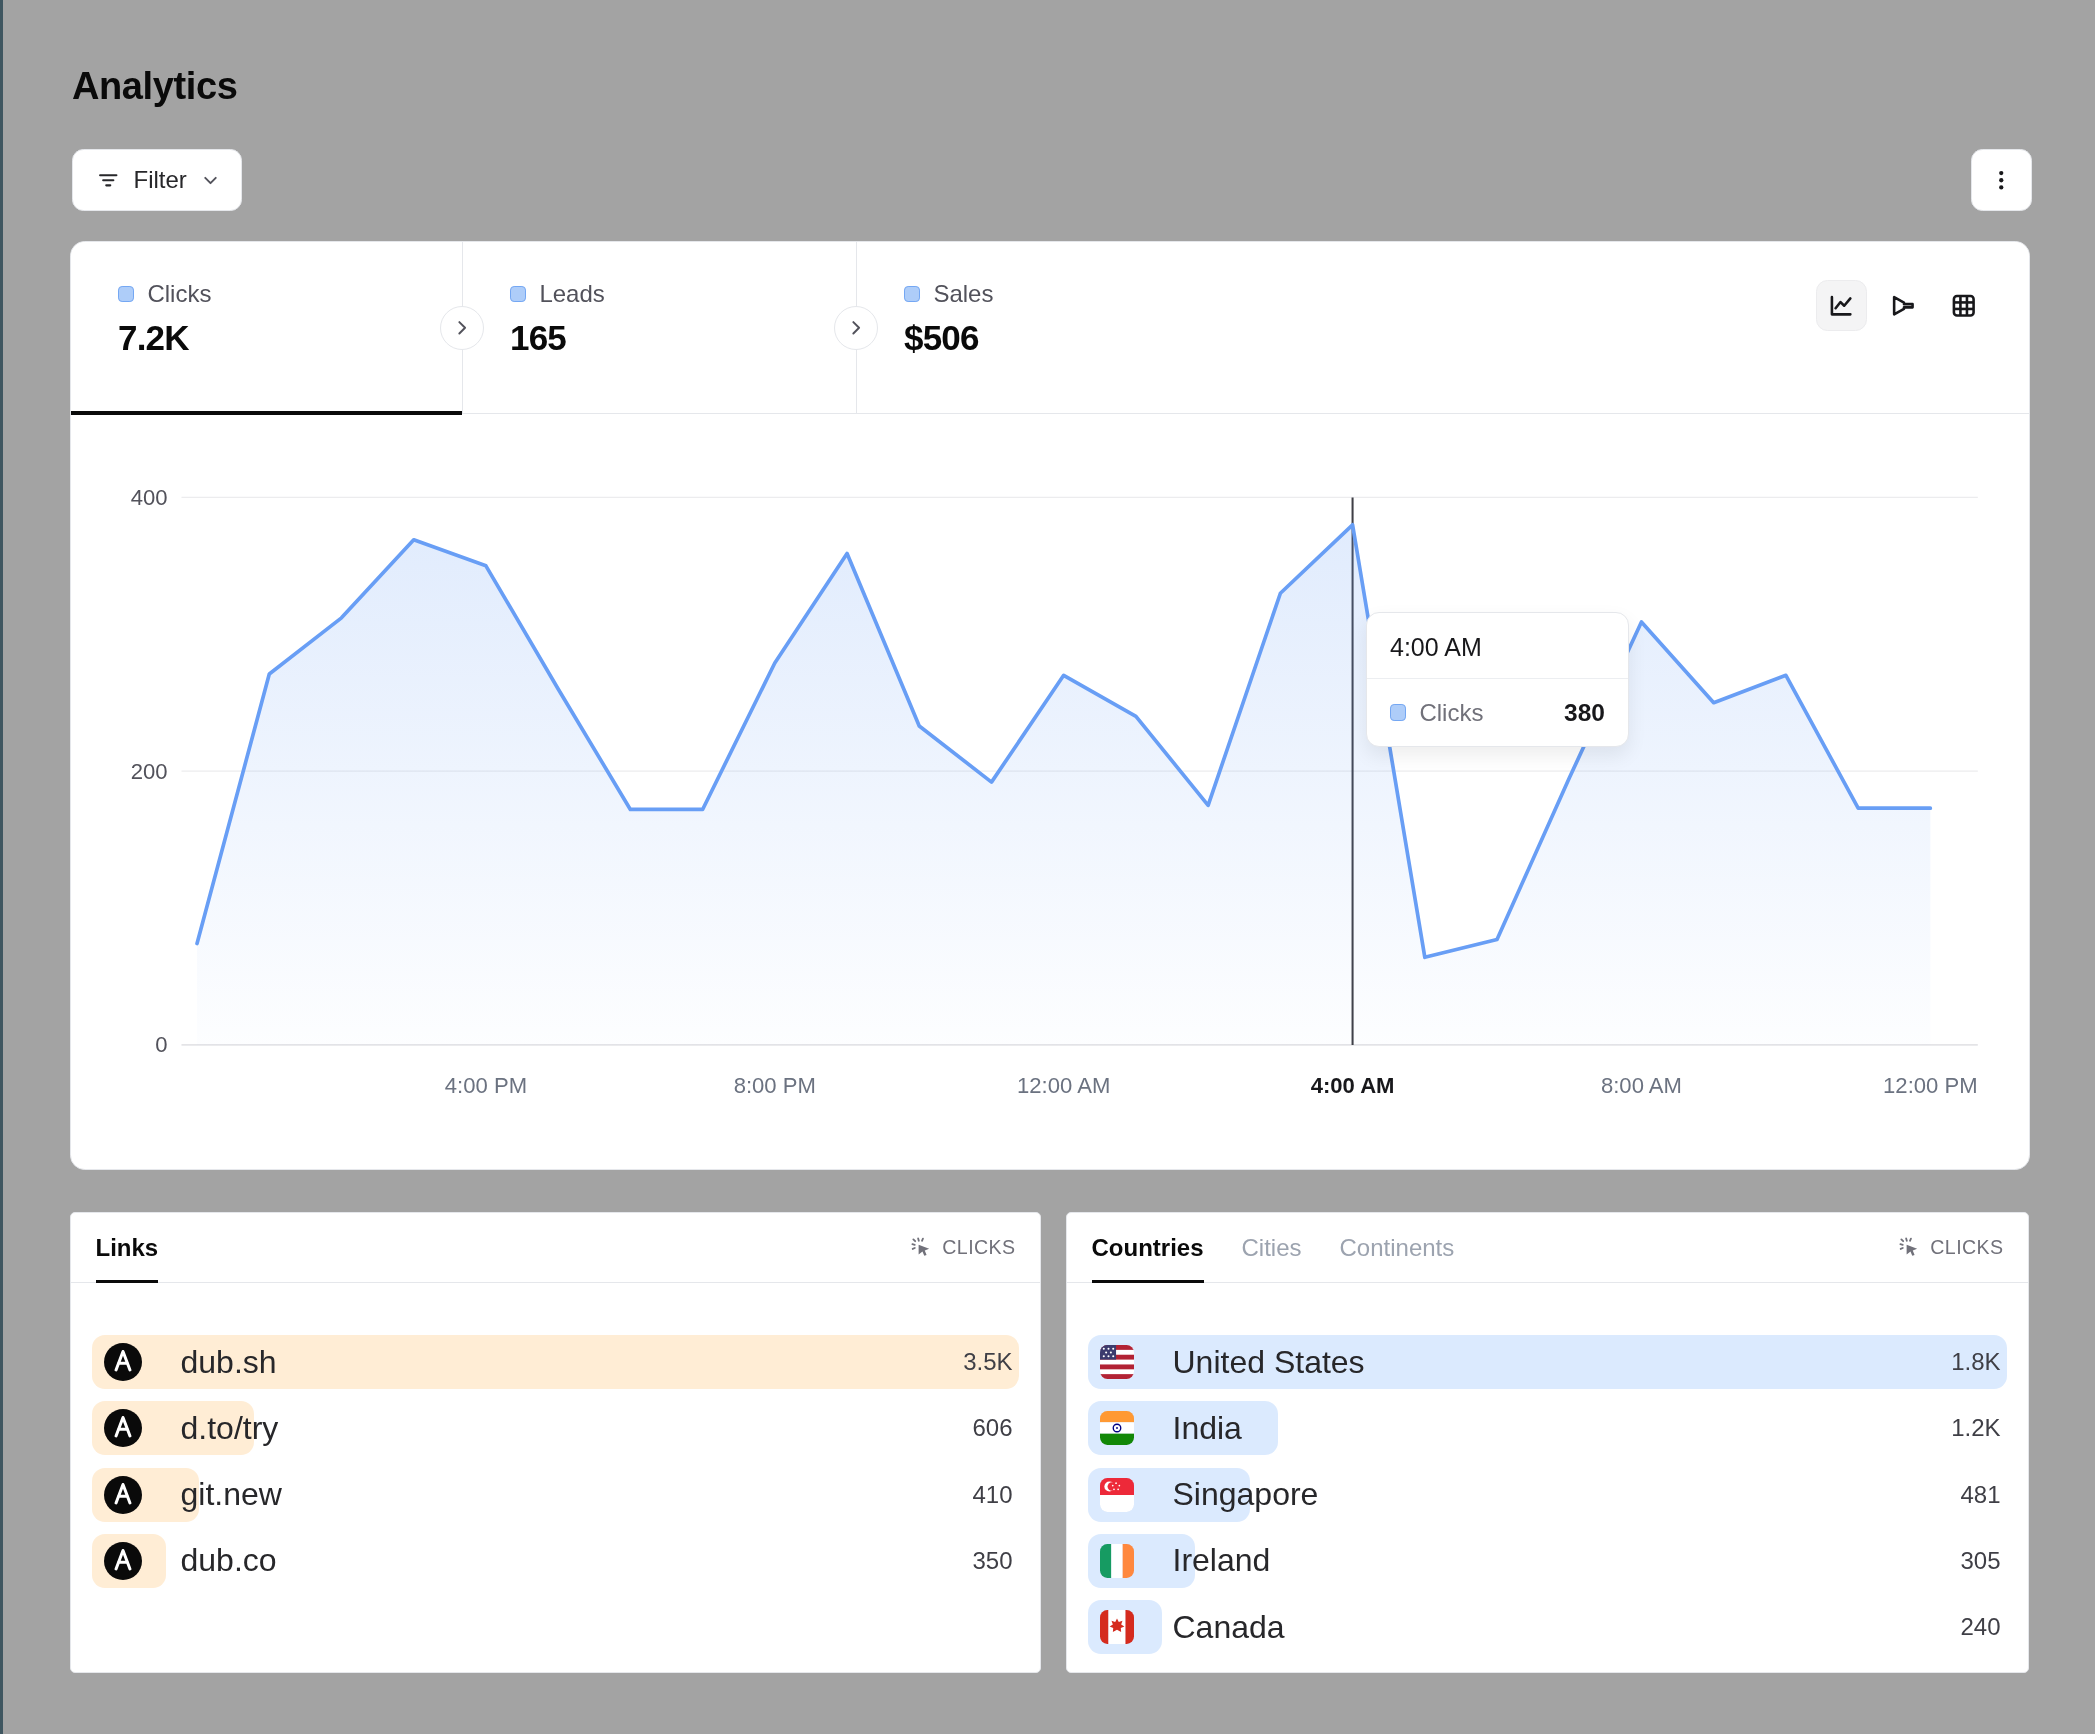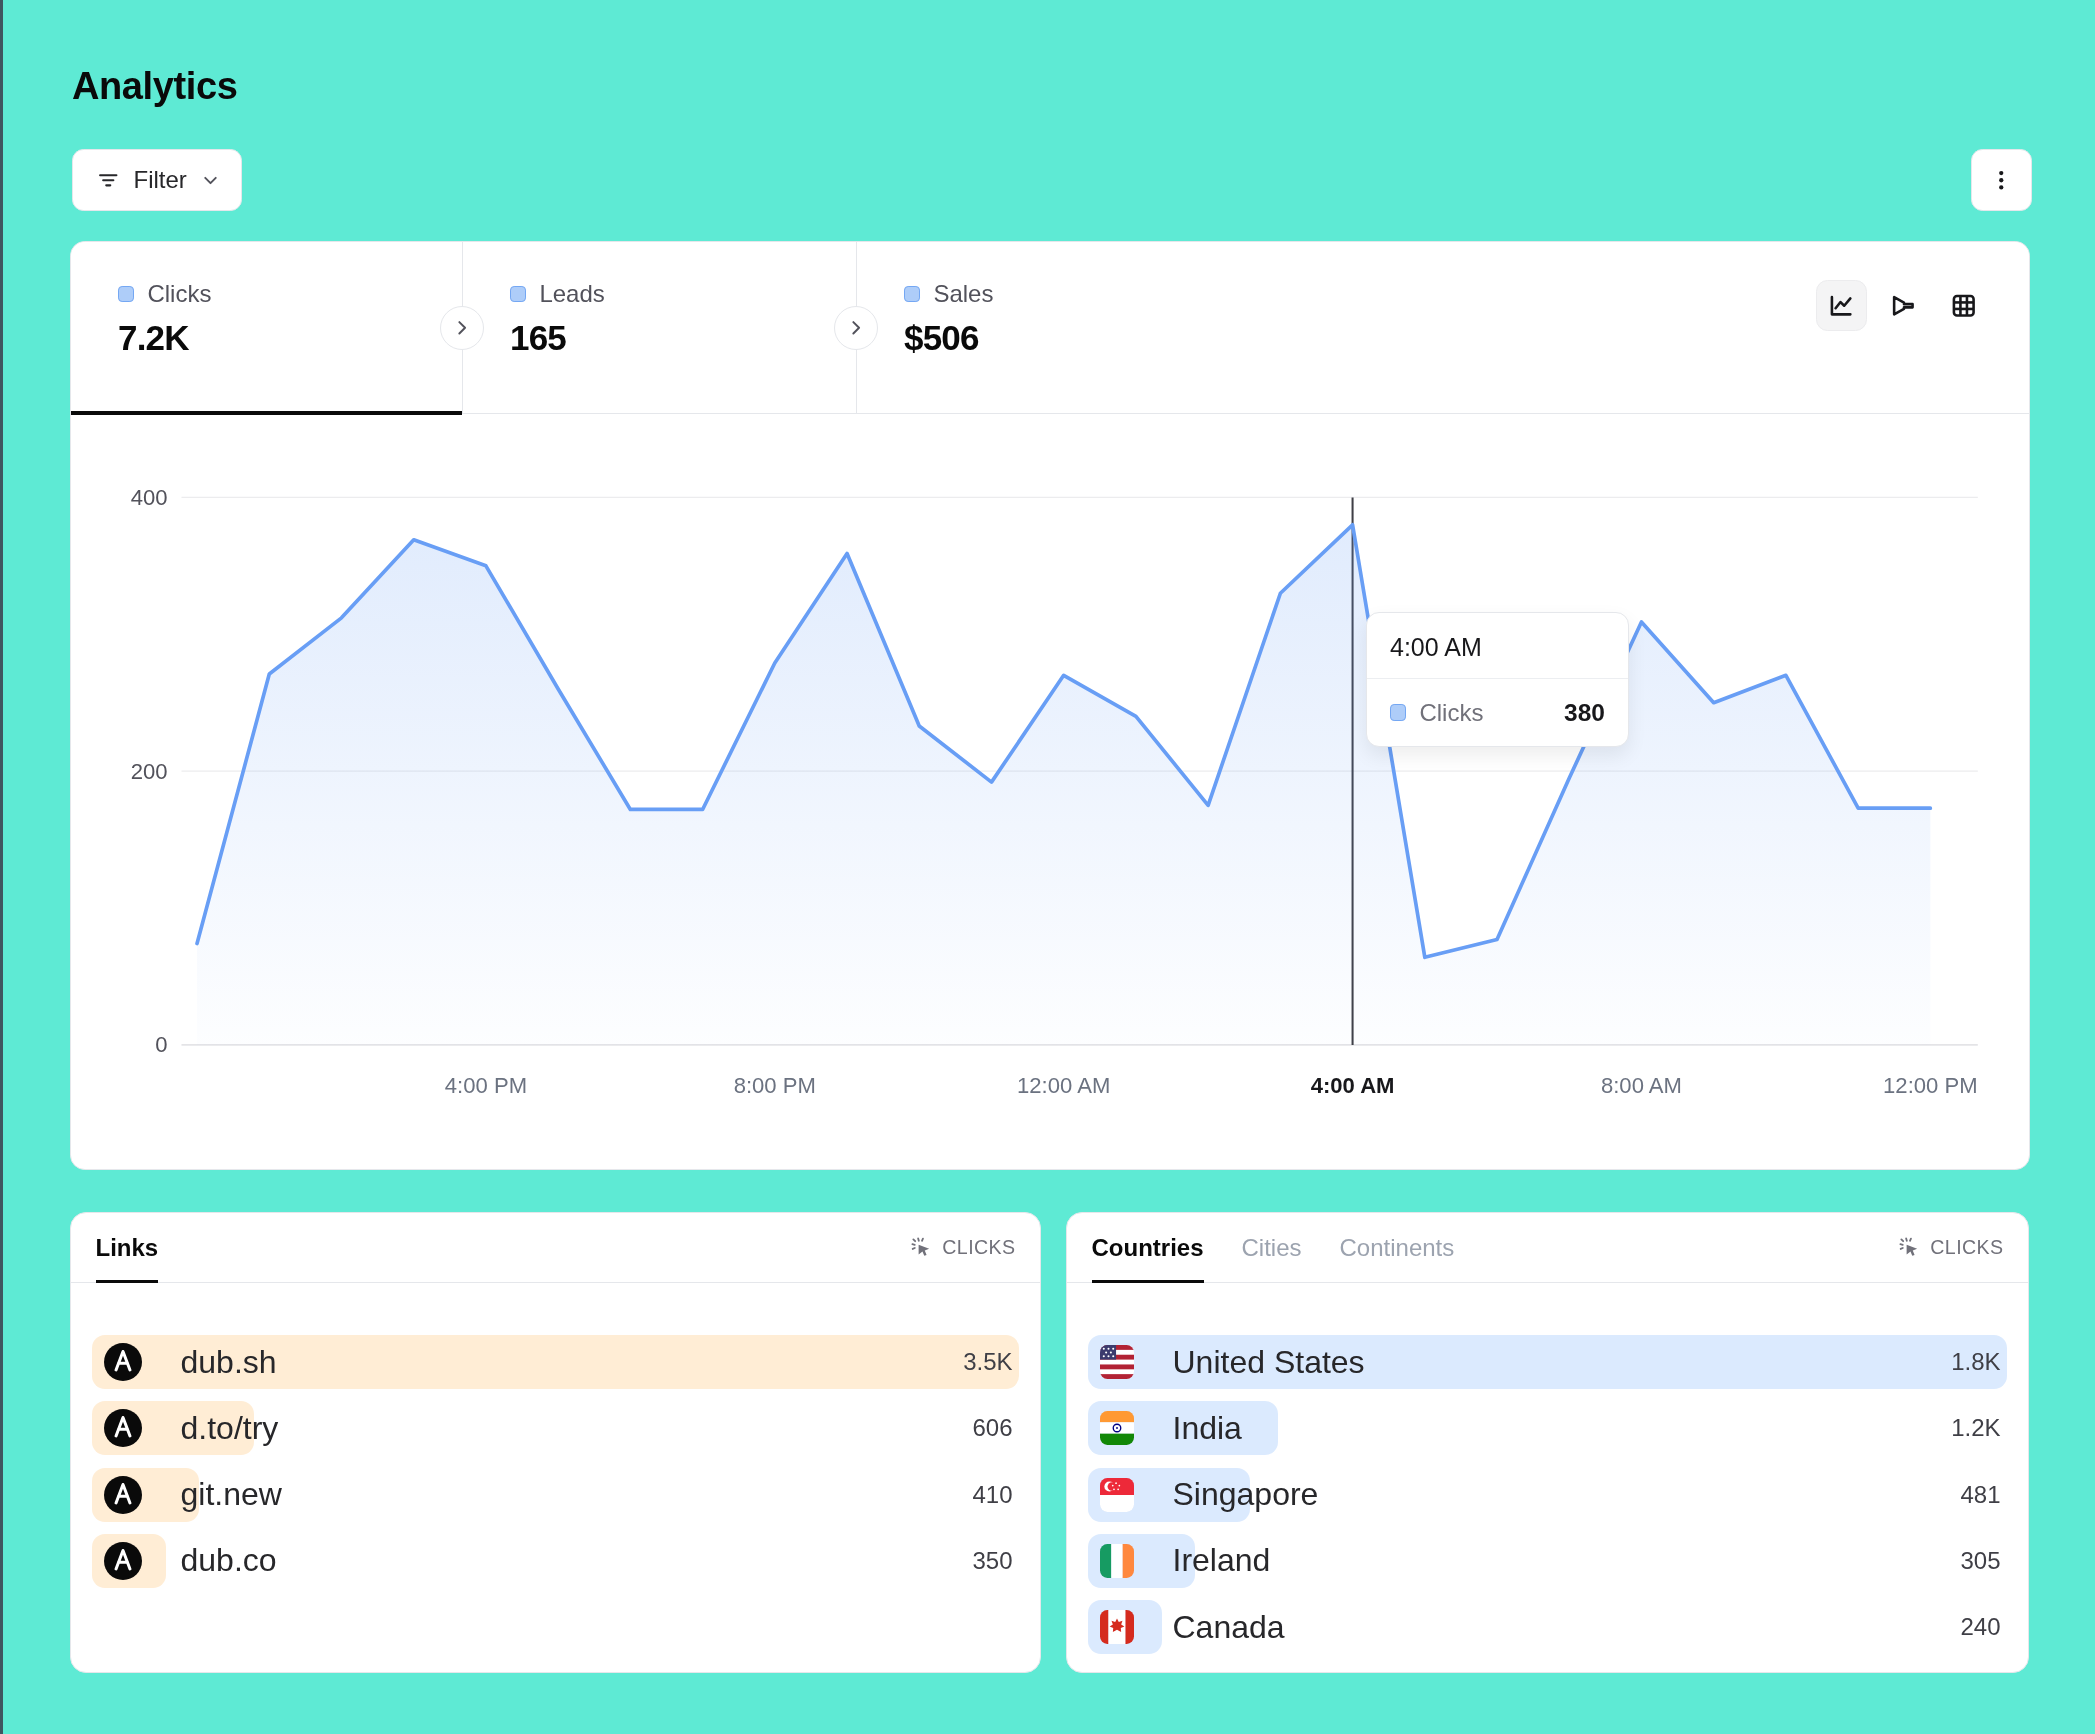--- a/index.html
+++ b/index.html
@@ -1,18 +1,18 @@
 <!DOCTYPE html>
 <html style="font-size:13px"><head>
 <meta charset="utf-8">
 <style>
   * { margin:0; padding:0; box-sizing:border-box; }
   html,body { width:2096px; height:1735px; background:#ffffff;
     font-family:"Liberation Sans", sans-serif; color:#18181b; overflow:hidden; }
-  .page { position:relative; width:2096px; height:1735px; background:#5eead4; }
+  .page { position:relative; width:2096px; height:1735px; background:#a3a3a3; }
   .edge-stripe { position:absolute; left:0; top:0; width:2.5px; height:1735px; background:#3f5660; }
 
   .page-title { position:absolute; left:72px; top:65px; font-size:38px; font-weight:700; color:#0a0a0a; letter-spacing:-0.4px; }
 
   
   .toolbar-btn { position:absolute; top:149px; height:62px; background:#fff;
     border:1.2px solid #e5e7eb; border-radius:11.5px; display:flex; align-items:center;
     gap:13px; padding:0 23px; font-size:24px; color:#27272a; cursor:pointer; }
   .btn-filter { left:72px; width:170px; }
   .btn-date { left:262px; width:319px; }
@@ -42,21 +42,21 @@
 
   
   .tooltip { position:absolute; left:1295px; top:370px; width:263px; background:#fff;
     border:1.2px solid #e5e7eb; border-radius:13px; box-shadow:0 8.2px 19.6px rgba(0,0,0,0.07); z-index:5; }
   .tooltip-header { padding:19.6px 23px 16.4px; font-size:25px; color:#18181b; border-bottom:1.2px solid #eceef1; }
   .tooltip-row { display:flex; align-items:center; gap:13px; padding:19.6px 23px; }
   .tooltip-row .t-label { font-size:24px; color:#71717a; }
   .tooltip-row .t-value { margin-left:auto; font-size:24.5px; font-weight:700; color:#18181b; }
 
   
-  .panel { position:absolute; top:1212px; height:461px; background:#fff; border:1.2px solid #e5e7eb; border-radius:16px; }
+  .panel { position:absolute; top:1212px; height:461px; background:#fff; border:1.2px solid #e5e7eb; border-radius:5px; }
   .panel-links { left:70px; width:971px; }
   .panel-countries { left:1066px; width:963px; }
   .panel-header { position:relative; height:70px; border-bottom:1.2px solid #e5e7eb;
     display:flex; align-items:center; padding:0 24.5px; }
   .panel-tabs { display:flex; gap:38px; height:100%; align-items:center; }
   .ptab { position:relative; font-size:24px; color:#9ca3af; height:100%; display:flex; align-items:center; cursor:pointer; }
   .ptab.active { color:#0a0a0a; font-weight:700; }
   .ptab.active::after { content:""; position:absolute; left:0; bottom:-1.2px; width:100%; height:3.3px; background:#0a0a0a; }
   .clicks-toggle { margin-left:auto; display:flex; align-items:center; gap:9.8px; font-size:19.6px;
     color:#71717a; letter-spacing:0.4px; cursor:pointer; }

